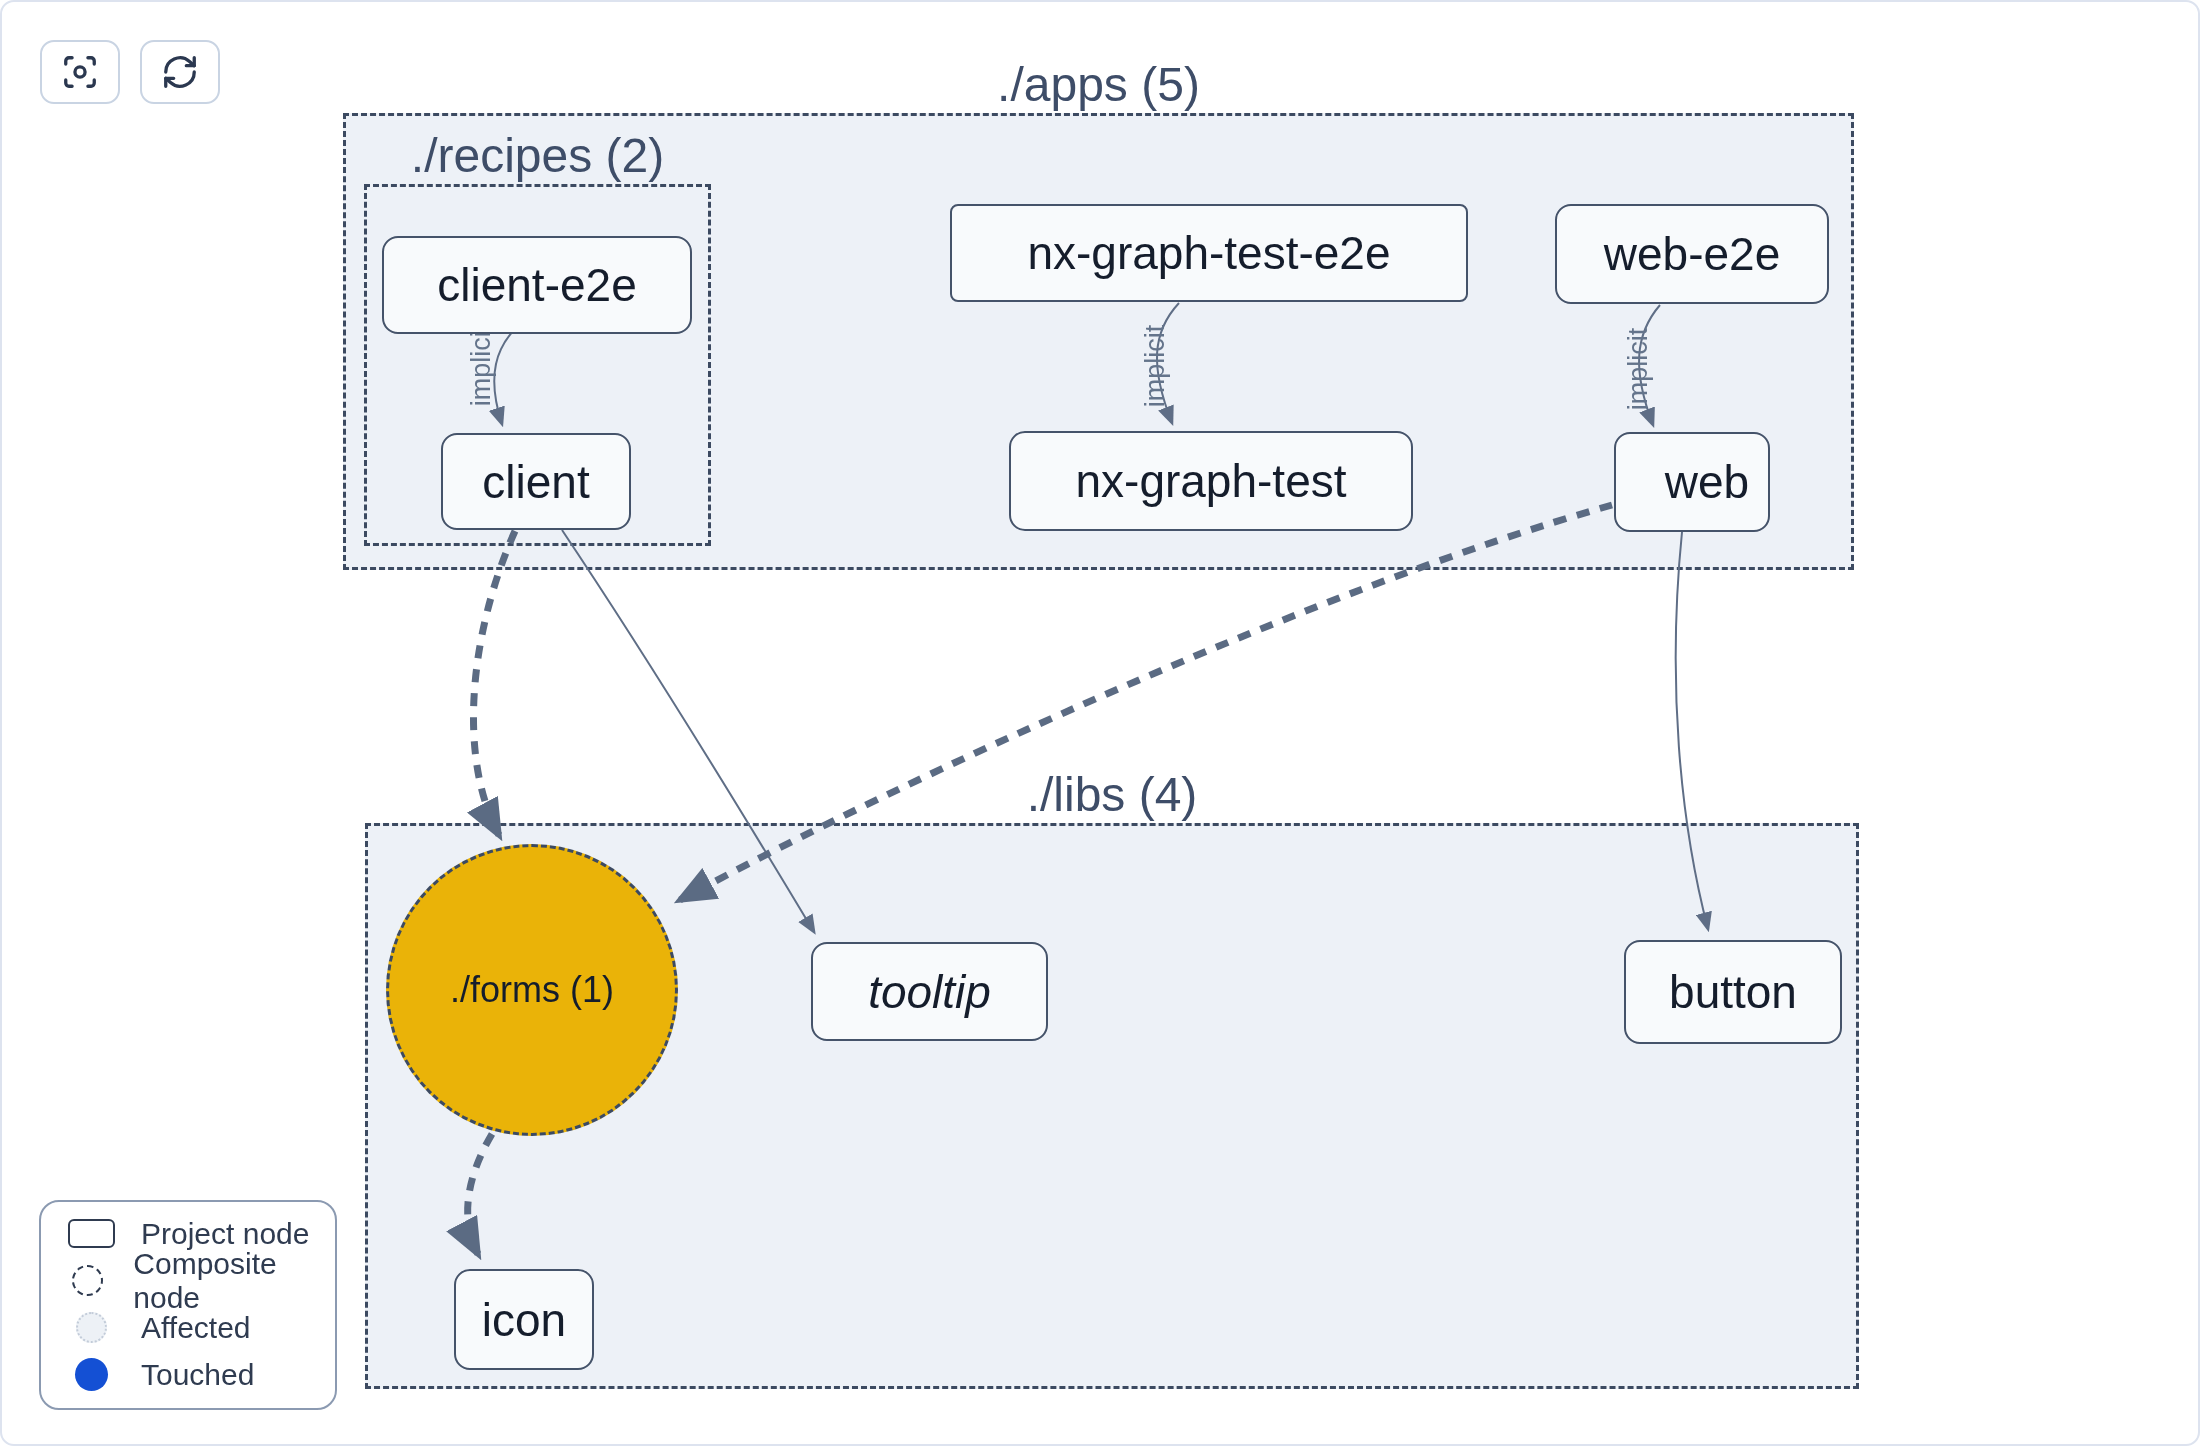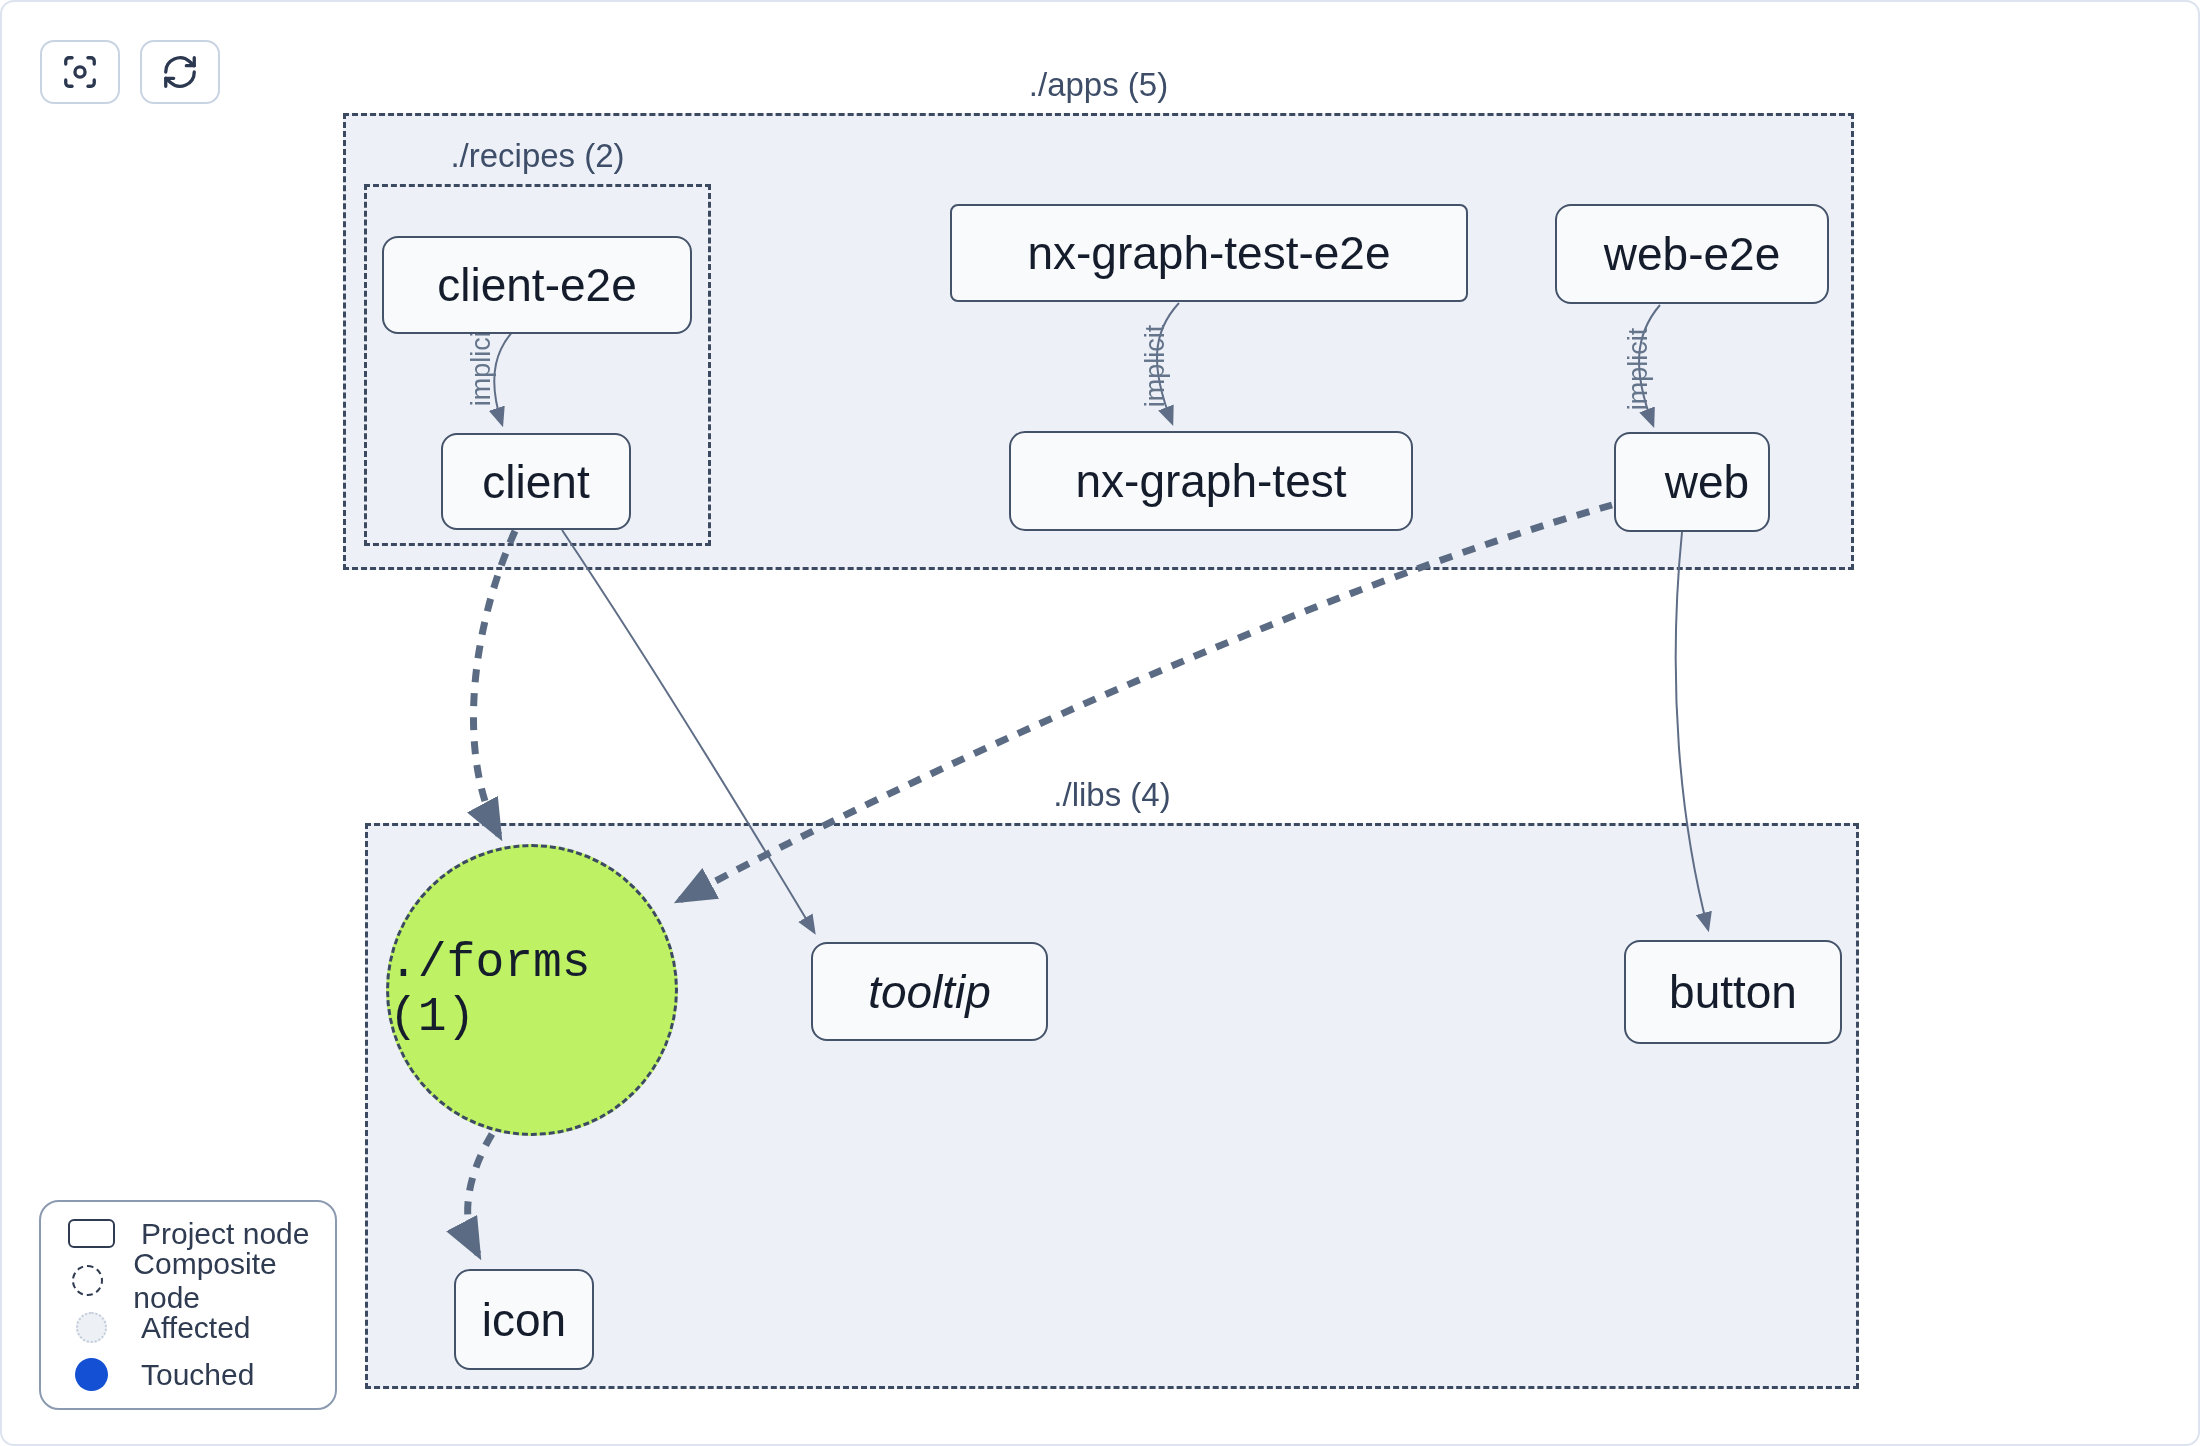--- a/index.html
+++ b/index.html
@@ -15,35 +15,35 @@
     border:2px solid #c9d4e3; border-radius:14px; box-sizing:border-box;
     display:flex; align-items:center; justify-content:center; cursor:pointer;
   }
   .tool-btn svg{stroke:#2b3850; fill:none; stroke-width:2.1; stroke-linecap:round; stroke-linejoin:round;}
   
   .group{
     position:absolute; background:#edf1f7;
     border:3px dashed #3c4a61; box-sizing:border-box;
   }
   .group-title{
-    position:absolute; text-align:center; font-size:33px; color:#3e4d68;
+    position:absolute; text-align:center; font-size:48px; color:#3e4d68;
     height:56px; line-height:56px; white-space:nowrap;
   }
   
   .node{
     position:absolute; background:#f8fafc; border:2px solid #45536a;
     border-radius:16px; box-sizing:border-box; z-index:6;
     display:flex; align-items:center; justify-content:center;
     font-size:46px; color:#151d2c; white-space:nowrap; cursor:pointer;
   }
   .composite{
-    position:absolute; background:#bef264; border:3px dashed #3c4a61;
+    position:absolute; background:#eab308; border:3px dashed #3c4a61;
     border-radius:50%; box-sizing:border-box; z-index:6;
     display:flex; align-items:center; justify-content:center;
-    font-size:48px; color:#151d2c; cursor:pointer;font-family:Liberation Mono, monospace;
+    font-size:36px; color:#151d2c; cursor:pointer;
   }
   
   #edges{position:absolute; left:0; top:0; z-index:5; pointer-events:none;}
   .edge-thin{fill:none; stroke:#5f6e86; stroke-width:2px;}
   .edge-thick{fill:none; stroke:#5b6b83; stroke-width:7px; stroke-dasharray:13 11;}
   .edge-label{fill:#64748b; font-size:27px; font-family:"Liberation Sans","DejaVu Sans",sans-serif; text-anchor:middle;}
   
   .legend{
     position:absolute; left:37px; top:1198px; width:298px; height:210px;
     background:#ffffff; border:2px solid #8b9ab1; border-radius:20px;

